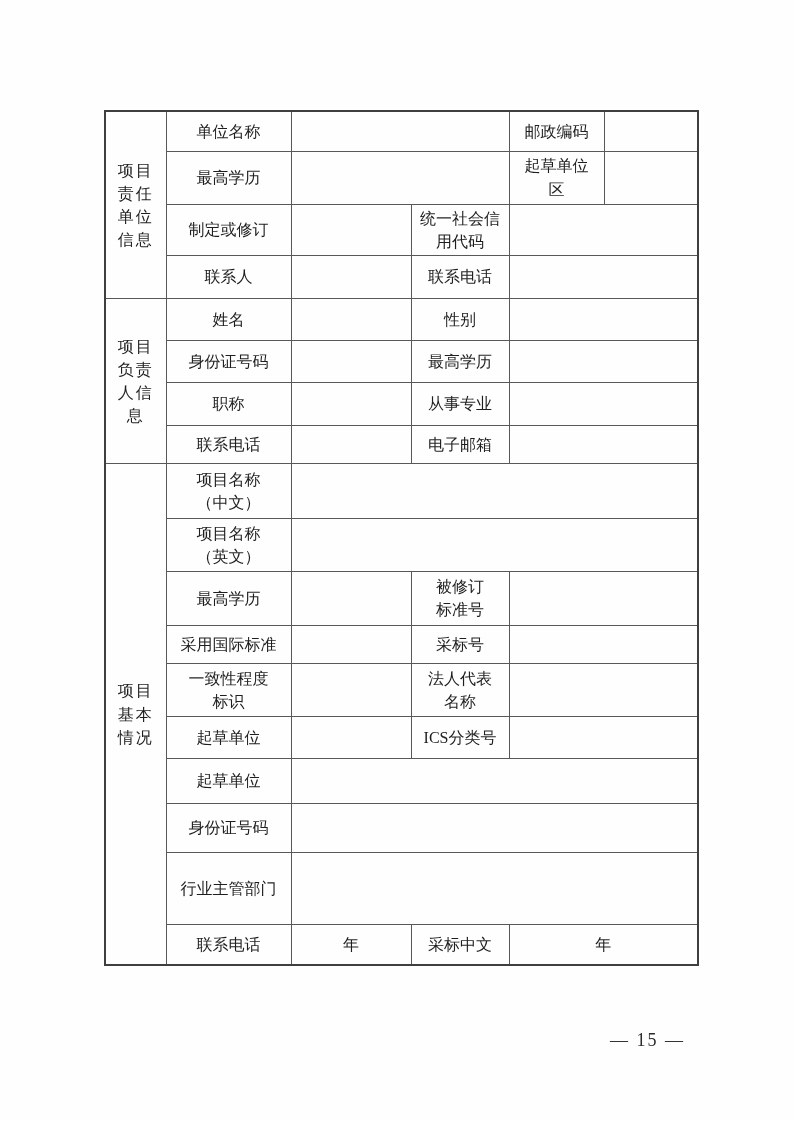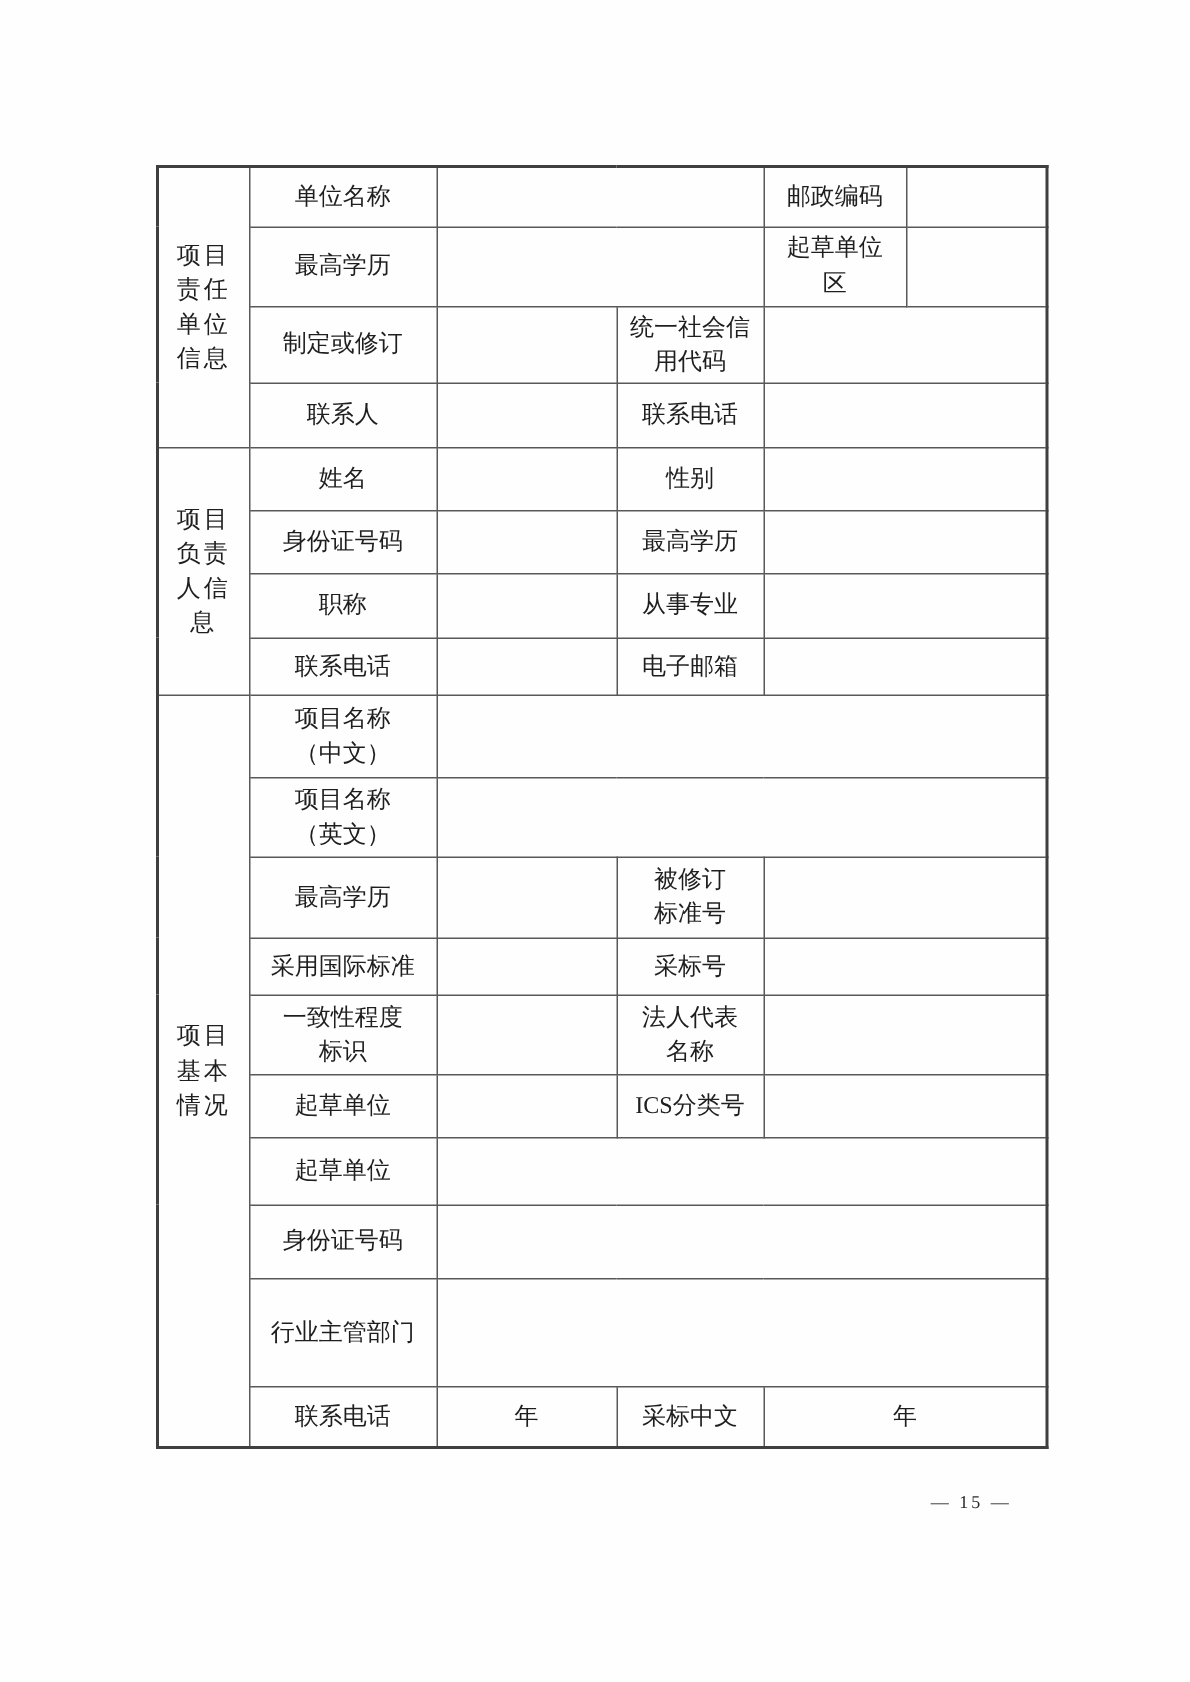--- a/index.html
+++ b/index.html
@@ -33,24 +33,24 @@
   }
   td.sec {
     letter-spacing: 2px;
     line-height: 1.6;
     font-size: 16px;
   }
   td.val { background: #fefefe; }
   .page-number {
     position: absolute;
     left: 600px;
-    top: 994px;
+    top: 1030px;
     width: 95px;
     text-align: center;
-    font-size: 12px;
+    font-size: 18px;
     color: #2a2a2a;
     letter-spacing: 2px;
   }
 </style>
 </head>
 <body>
 
 <div class="page">
 
   <table class="form-table">

